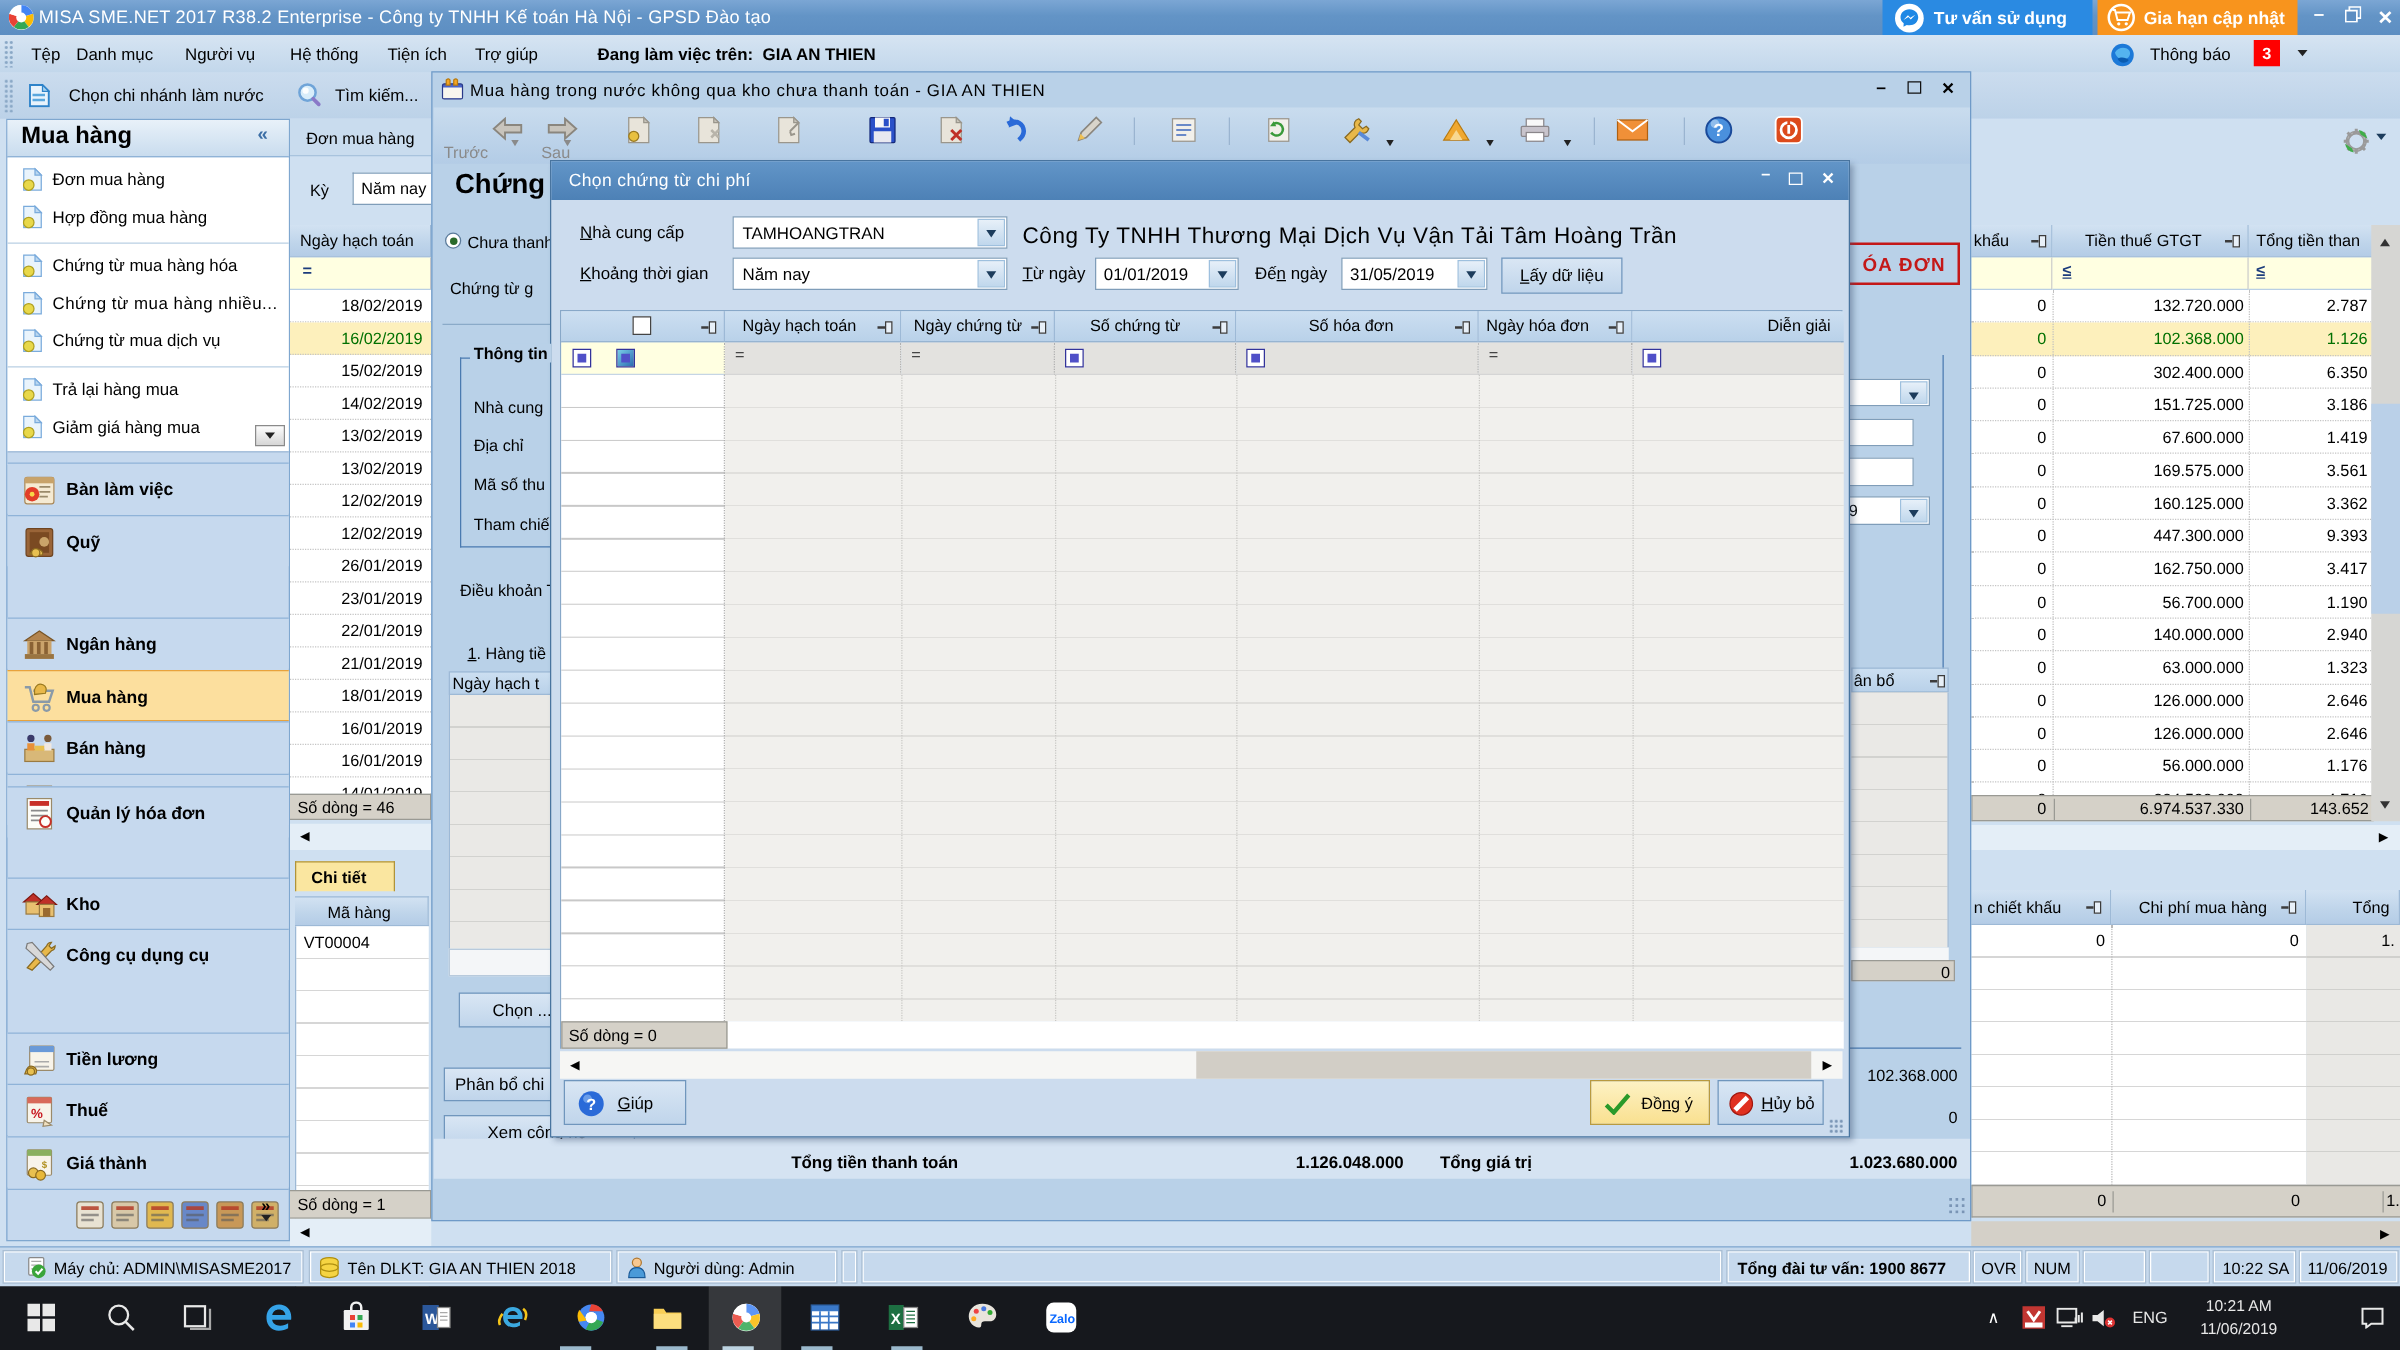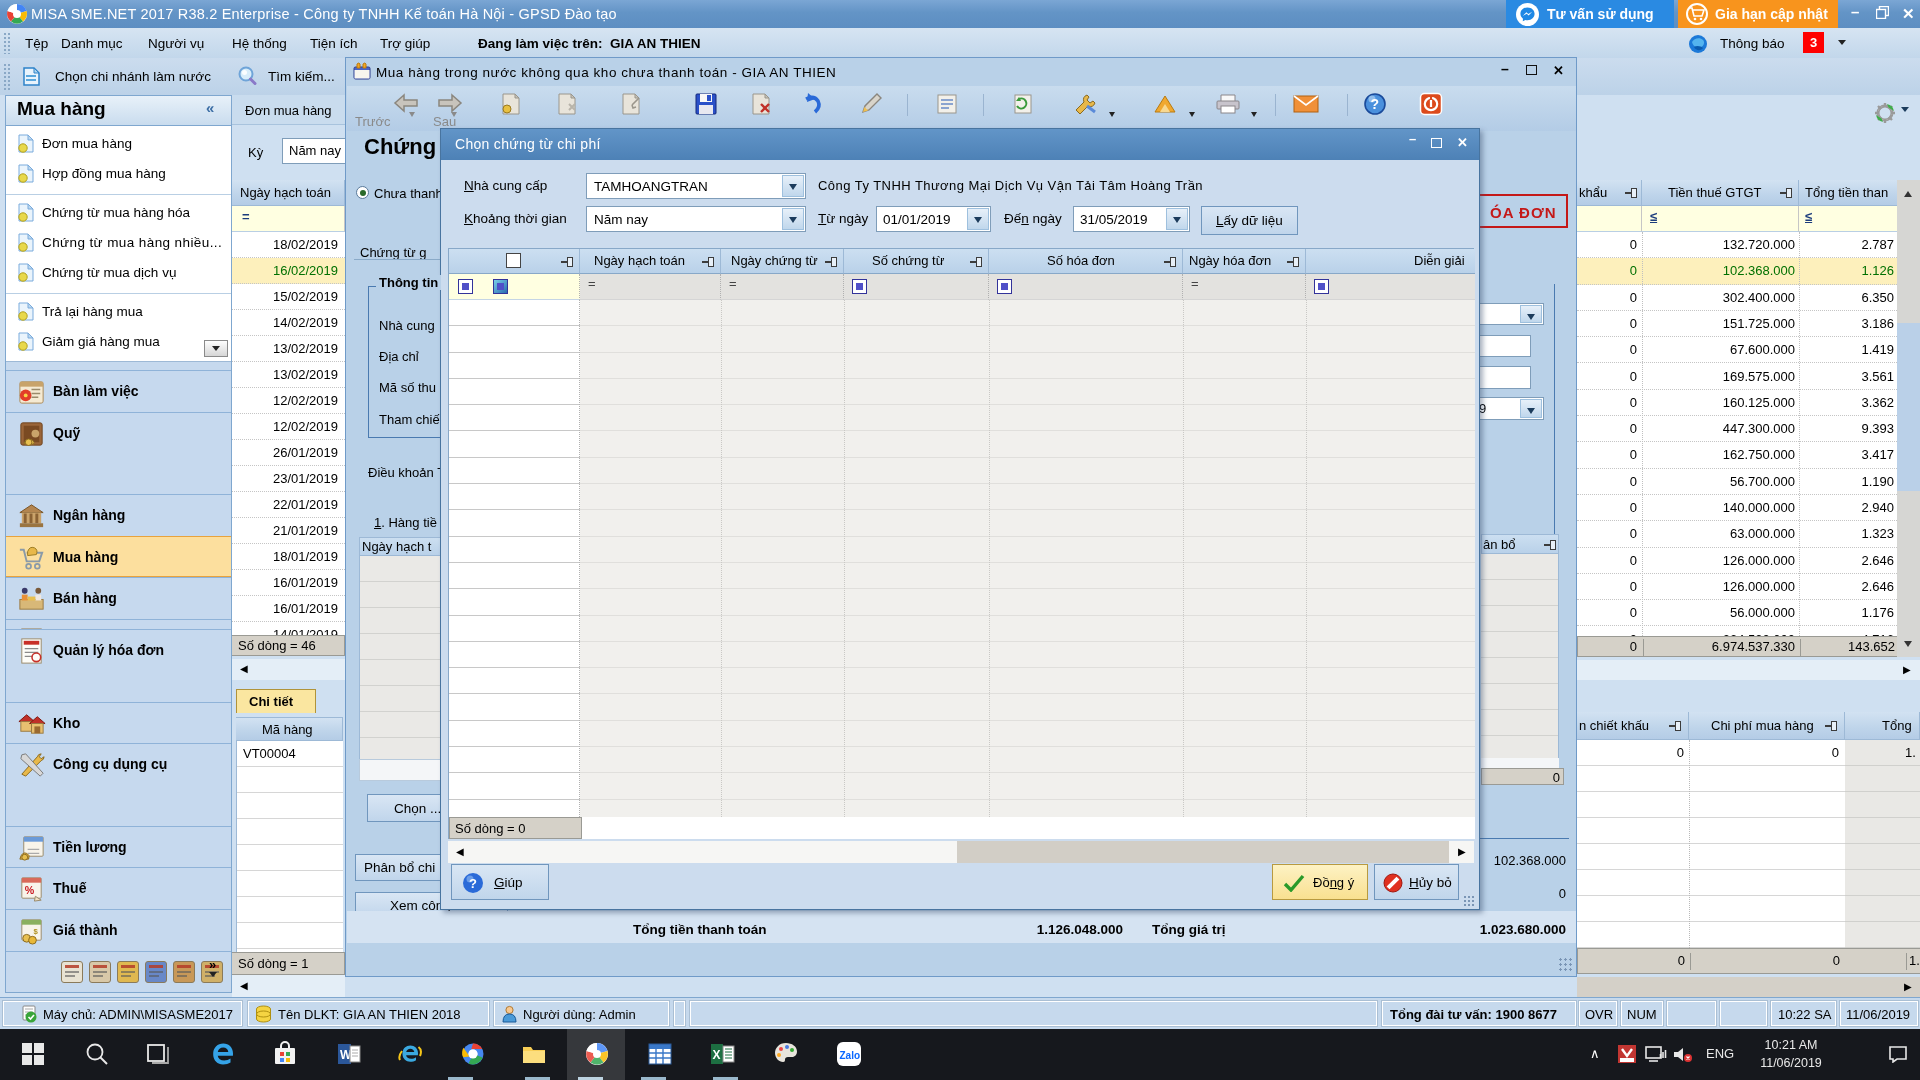--- a/index.html
+++ b/index.html
@@ -703,21 +703,21 @@
         <circle cx="12" cy="12" r="6.2" fill="none" stroke="#fff" stroke-width="2.2"></circle>
         <rect x="10.9" y="8" width="2.2" height="7" fill="#fff"></rect>
         <rect x="10.9" y="4" width="2.2" height="4" fill="#dc4a1c"></rect>
       </svg>
   </div>
 
   <span class="ab b" style="left:18px;top:76px;font-size:22px">Chứng</span>
   <span class="ab" style="left:10px;top:128px;width:13px;height:13px;border:1px solid #5a7a9a;border-radius:50%;background:#fff"></span>
   <span class="ab" style="left:13.5px;top:131.5px;width:6px;height:6px;border-radius:50%;background:#2a6a2a"></span>
   <span class="ab" style="left:28px;top:128px">Chưa thanh</span>
-  <span class="ab" style="left:14px;top:187px">Chứng từ g</span>
+  <span class="ab" style="left:14px;top:165px">Chứng từ g</span>
   <div class="ab" style="left:8px;top:201px;width:87px;height:1px;background:#8aaac8"></div>
   <span class="ab b" style="left:30px;top:217px;background:#b9d1e8;padding:0 3px;z-index:2">Thông tin</span>
   <div class="ab" style="left:22px;top:228px;width:73px;height:152px;border-left:1px solid #4a7ab0;border-bottom:1px solid #4a7ab0;border-top:1px solid #4a7ab0"></div>
   <span class="ab" style="left:33px;top:260px">Nhà cung</span>
   <span class="ab" style="left:33px;top:291px">Địa chỉ</span>
   <span class="ab" style="left:33px;top:322px">Mã số thu</span>
   <span class="ab" style="left:33px;top:354px">Tham chiế</span>
   <span class="ab" style="left:22px;top:407px">Điều khoản T</span>
   <span class="ab" style="left:28px;top:457px"><span class="u">1</span>. Hàng tiề</span>
   <div class="ab" style="left:13px;top:479px;width:82px;height:19px;background:linear-gradient(#ccdff1,#b9d1e9);border:1px solid #9db9d6">
@@ -774,21 +774,21 @@
       <span class="ab w" style="left:14px;top:7px;font-size:14px;letter-spacing:.3px">Chọn chứng từ chi phí</span>
     <span class="ab w b" style="left:968px;top:2px">–</span>
     <span class="ab" style="left:990px;top:9px;width:11px;height:10px;border:1.5px solid #fff"></span>
     <span class="ab w b" style="left:1016px;top:6px;font-size:13px">✕</span>
   </div>
   <span class="ab" style="left:23px;top:49px;font-size:13.5px"><span class="u">N</span>hà cung cấp</span>
   <div class="ab input" style="left:145px;top:44px;width:220px;height:26px">
       <span class="ab" style="left:7px;top:5px;font-size:13.5px">TAMHOANGTRAN</span>
       <span class="combobtn"></span>
     </div>
-  <span class="ab" style="left:377px;top:49px;font-size:13px;letter-spacing:.45px">Công Ty TNHH Thương Mại Dịch Vụ Vận Tải Tâm Hoàng Trần</span>
+  <span class="ab" style="left:377px;top:49px;font-size:18px;letter-spacing:.45px">Công Ty TNHH Thương Mại Dịch Vụ Vận Tải Tâm Hoàng Trần</span>
   <span class="ab" style="left:23px;top:82px;font-size:13.5px"><span class="u">K</span>hoảng thời gian</span>
   <div class="ab input" style="left:145px;top:77px;width:220px;height:26px">
       <span class="ab" style="left:7px;top:5px;font-size:13.5px">Năm nay</span>
       <span class="combobtn"></span>
     </div>
   <span class="ab" style="left:377px;top:82px;font-size:13.5px"><span class="u">T</span>ừ ngày</span>
   <div class="ab input" style="left:435px;top:77px;width:115px;height:26px">
       <span class="ab" style="left:6px;top:5px;font-size:13.5px">01/01/2019</span>
       <span class="combobtn"></span>
     </div>

